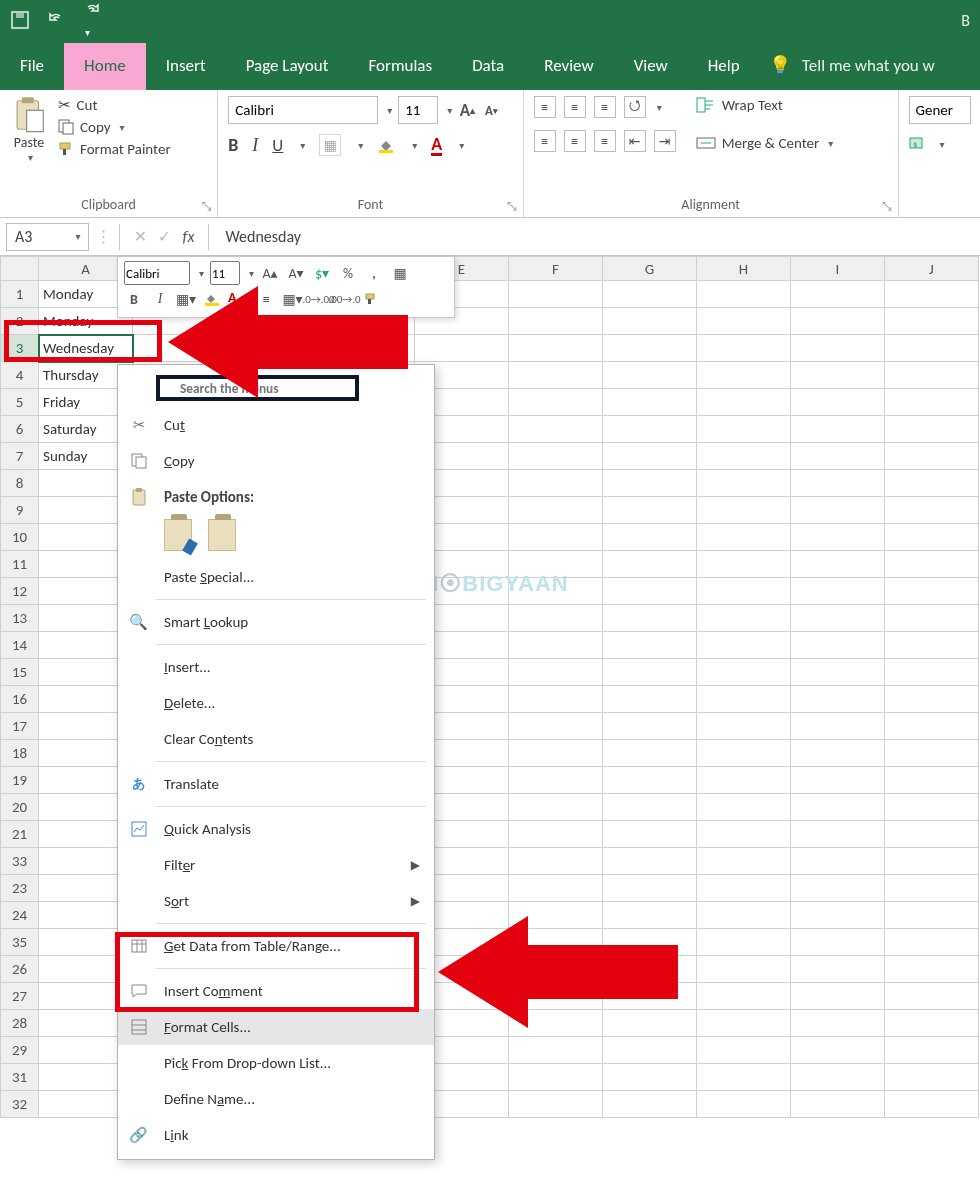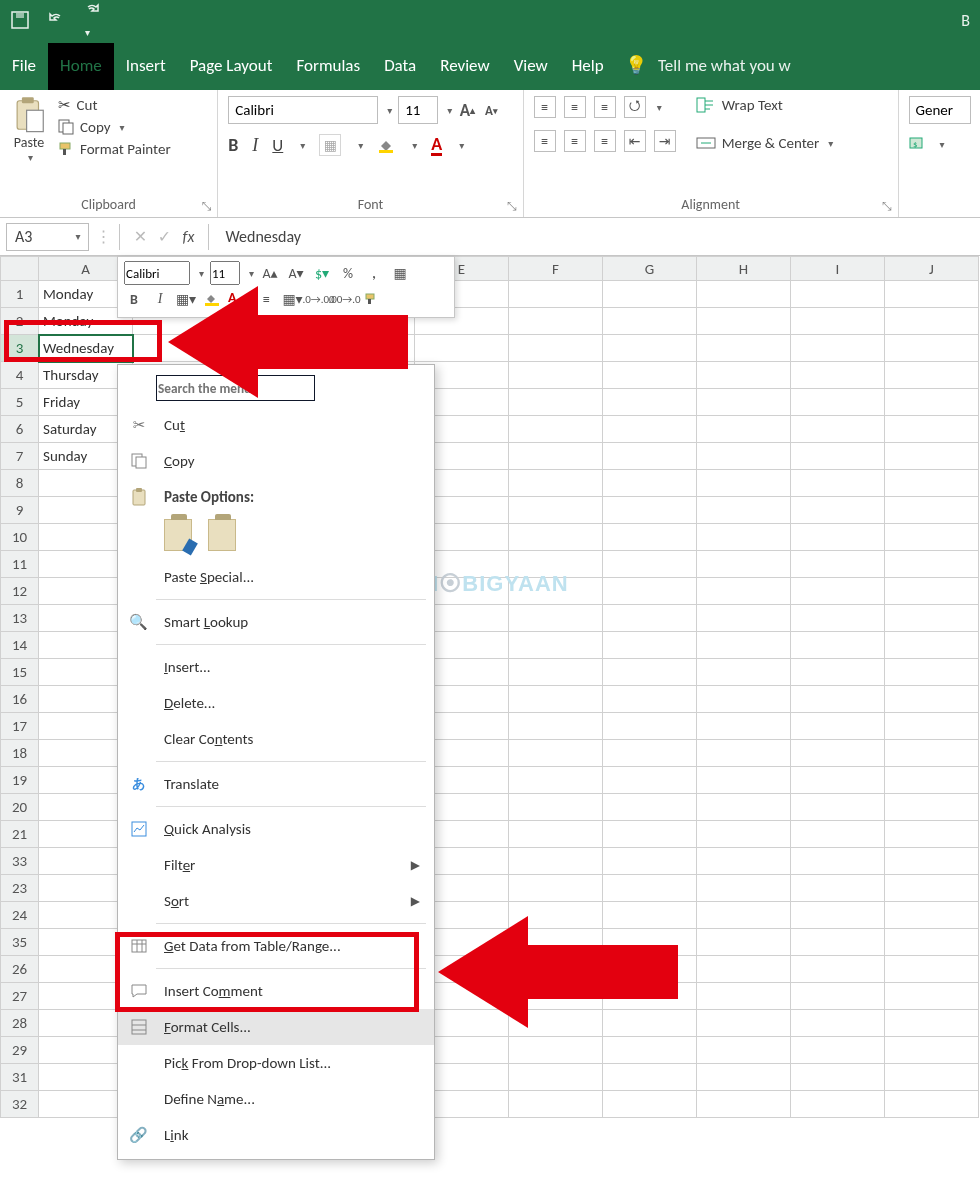--- a/index.html
+++ b/index.html
@@ -5,22 +5,22 @@
   * { box-sizing: border-box; margin: 0; padding: 0; font-family: "Segoe UI", Calibri, sans-serif; }
   html, body { width: 980px; height: 1200px; overflow: hidden; background: #fff; }
 
   
   .title-bar { background: #217346; height: 40px; display: flex; align-items: center; padding: 0 10px; color: #fff; }
   .title-bar .qat-icon { margin-right: 16px; opacity: .9; }
   .title-bar .spacer { flex: 1; }
 
   
   .ribbon-tabs { background: #217346; height: 50px; display: flex; align-items: flex-end; color: #fff; font-size: 17px; }
-  .ribbon-tabs .tab { padding: 12px 12px 14px; cursor: pointer; }
-  .ribbon-tabs .tab.active { background: #000000; color: #217346; }
+  .ribbon-tabs .tab { padding: 12px 20px 14px; cursor: pointer; }
+  .ribbon-tabs .tab.active { background: #f9a8d4; color: #217346; }
   .ribbon-tabs .tell-me { display: flex; align-items: center; gap: 10px; padding: 0 10px 14px; opacity: .9; }
   .ribbon-tabs .tell-me .bulb { font-size: 18px; }
 
   
   .ribbon { background: #fff; border-bottom: 1px solid #c6c6c6; height: 128px; display: flex; font-size: 15px; color: #444; }
   .group { border-right: 1px solid #d6d6d6; padding: 6px 10px 4px; display: flex; flex-direction: column; justify-content: space-between; min-width: 0; }
   .group-label { text-align: center; font-size: 14px; color: #666; padding-top: 2px; position: relative; }
   .group-label .launcher { position: absolute; right: -4px; bottom: 0; font-size: 12px; color: #888; }
   .group-body { display: flex; align-items: flex-start; gap: 10px; flex: 1; }
   .col { display: flex; flex-direction: column; gap: 4px; }
@@ -57,21 +57,21 @@
   .sel-rowh { background: #d3e5d9 !important; color: #207346 !important; }
 
   
   .mini-toolbar { position: absolute; background: #fff; border: 1px solid #c6c6c6; box-shadow: 2px 2px 6px rgba(0,0,0,.15); left: 117px; top: 0px; width: 338px; padding: 4px 6px; font-size: 14px; color: #444; z-index: 5; }
   .mini-toolbar .mini-row { display: flex; align-items: center; gap: 6px; margin-bottom: 4px; }
   .mini-toolbar input.sel { height: 24px; font-size: 13px; }
   .mini-toolbar .ic { width: 20px; height: 20px; display: inline-flex; align-items: center; justify-content: center; border: 1px solid transparent; color: #555; }
 
   
   .ctx-menu { position: absolute; left: 117px; top: 108px; width: 318px; background: #fff; border: 1px solid #b5b5b5; box-shadow: 3px 3px 10px rgba(0,0,0,.2); z-index: 5; font-size: 15px; color: #333; padding-bottom: 6px; }
-  .ctx-search { margin: 10px 20px 6px 38px; border: 1px solid #0f172a; height: 26px; padding: 0 1px; font-weight: 600; color: #555; }
+  .ctx-search { margin: 10px 20px 6px 38px; border: 4px solid #0f172a; height: 26px; padding: 0 20px; font-weight: 600; color: #555; }
   .ctx-item { display: flex; align-items: center; height: 36px; padding: 0 14px 0 10px; gap: 14px; position: relative; }
   .ctx-item.hover { background: #e6e6e6; }
   .ctx-item .ci-icon { width: 22px; display: flex; justify-content: center; color: #777; }
   .ctx-item .ci-label { flex: 1; }
   .ctx-item .sub-ar { color: #555; font-size: 12px; }
   .ctx-sep { height: 1px; background: #dcdcdc; margin: 4px 8px 4px 38px; }
   .ctx-head { font-weight: 700; color: #444; }
   .paste-opts { display: flex; gap: 16px; padding: 4px 0 8px 46px; }
   .paste-opts .po { width: 28px; height: 32px; background: #e9dfbf; border: 1px solid #c9b98a; position: relative; }
   .paste-opts .po::before { content:""; position:absolute; top:-6px; left:6px; width:16px; height:6px; background:#b3a579; border-radius:2px 2px 0 0; }

